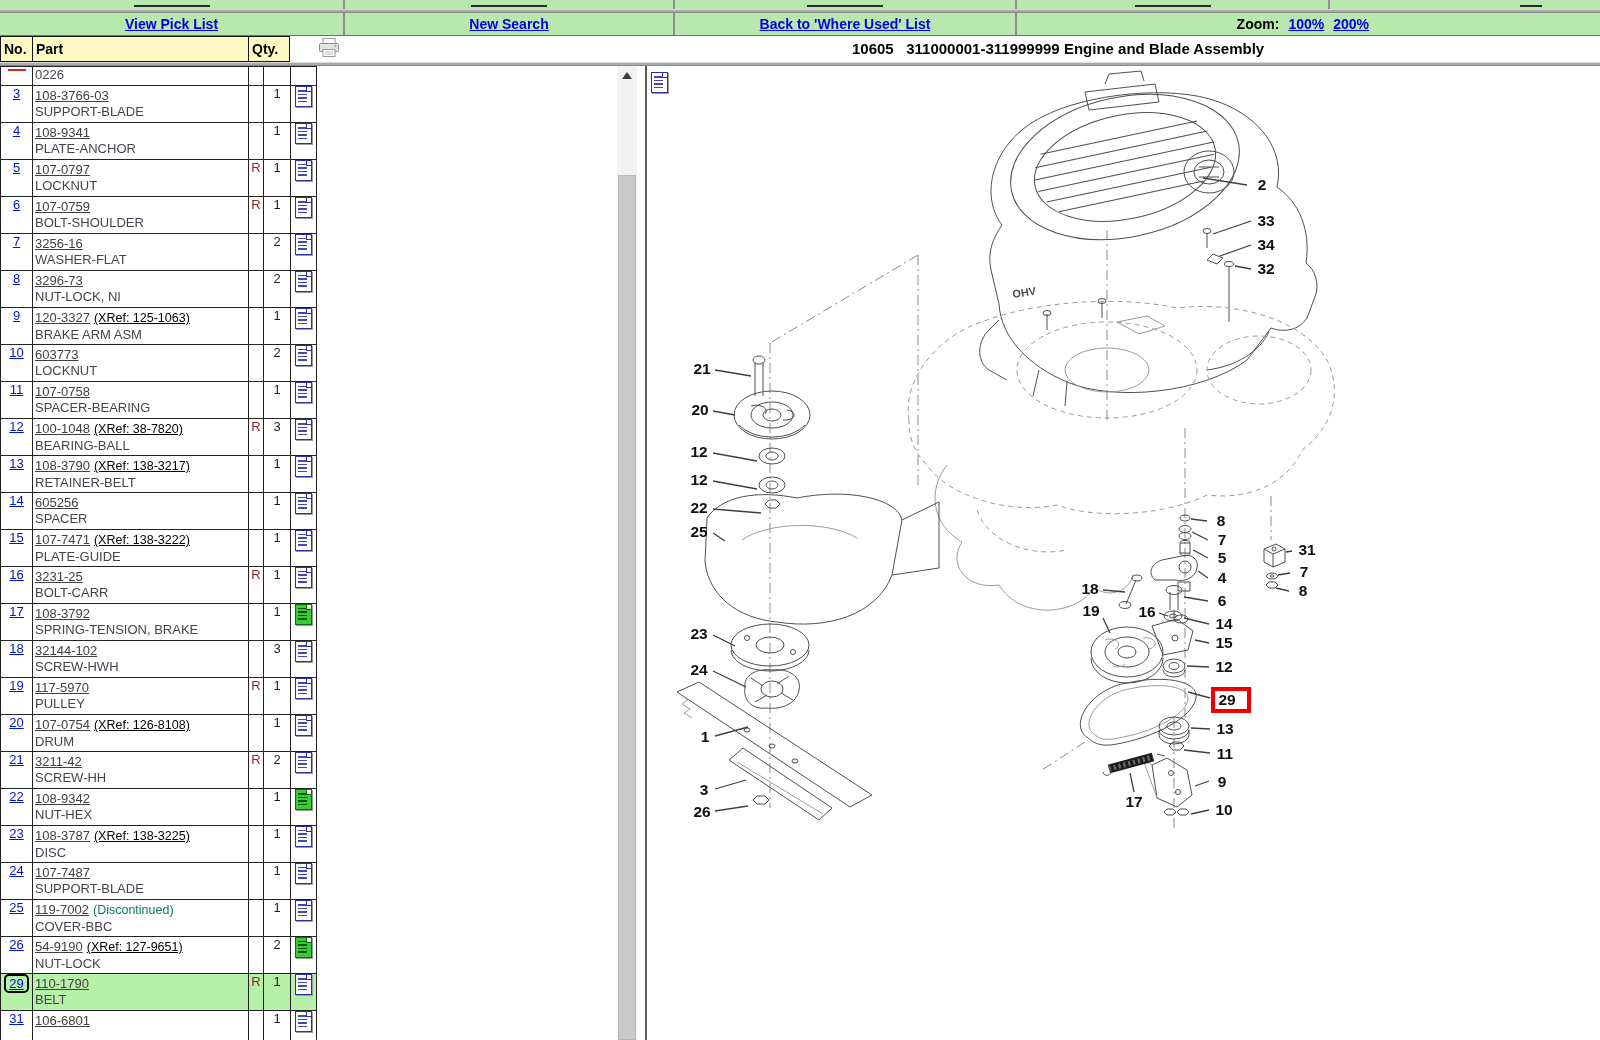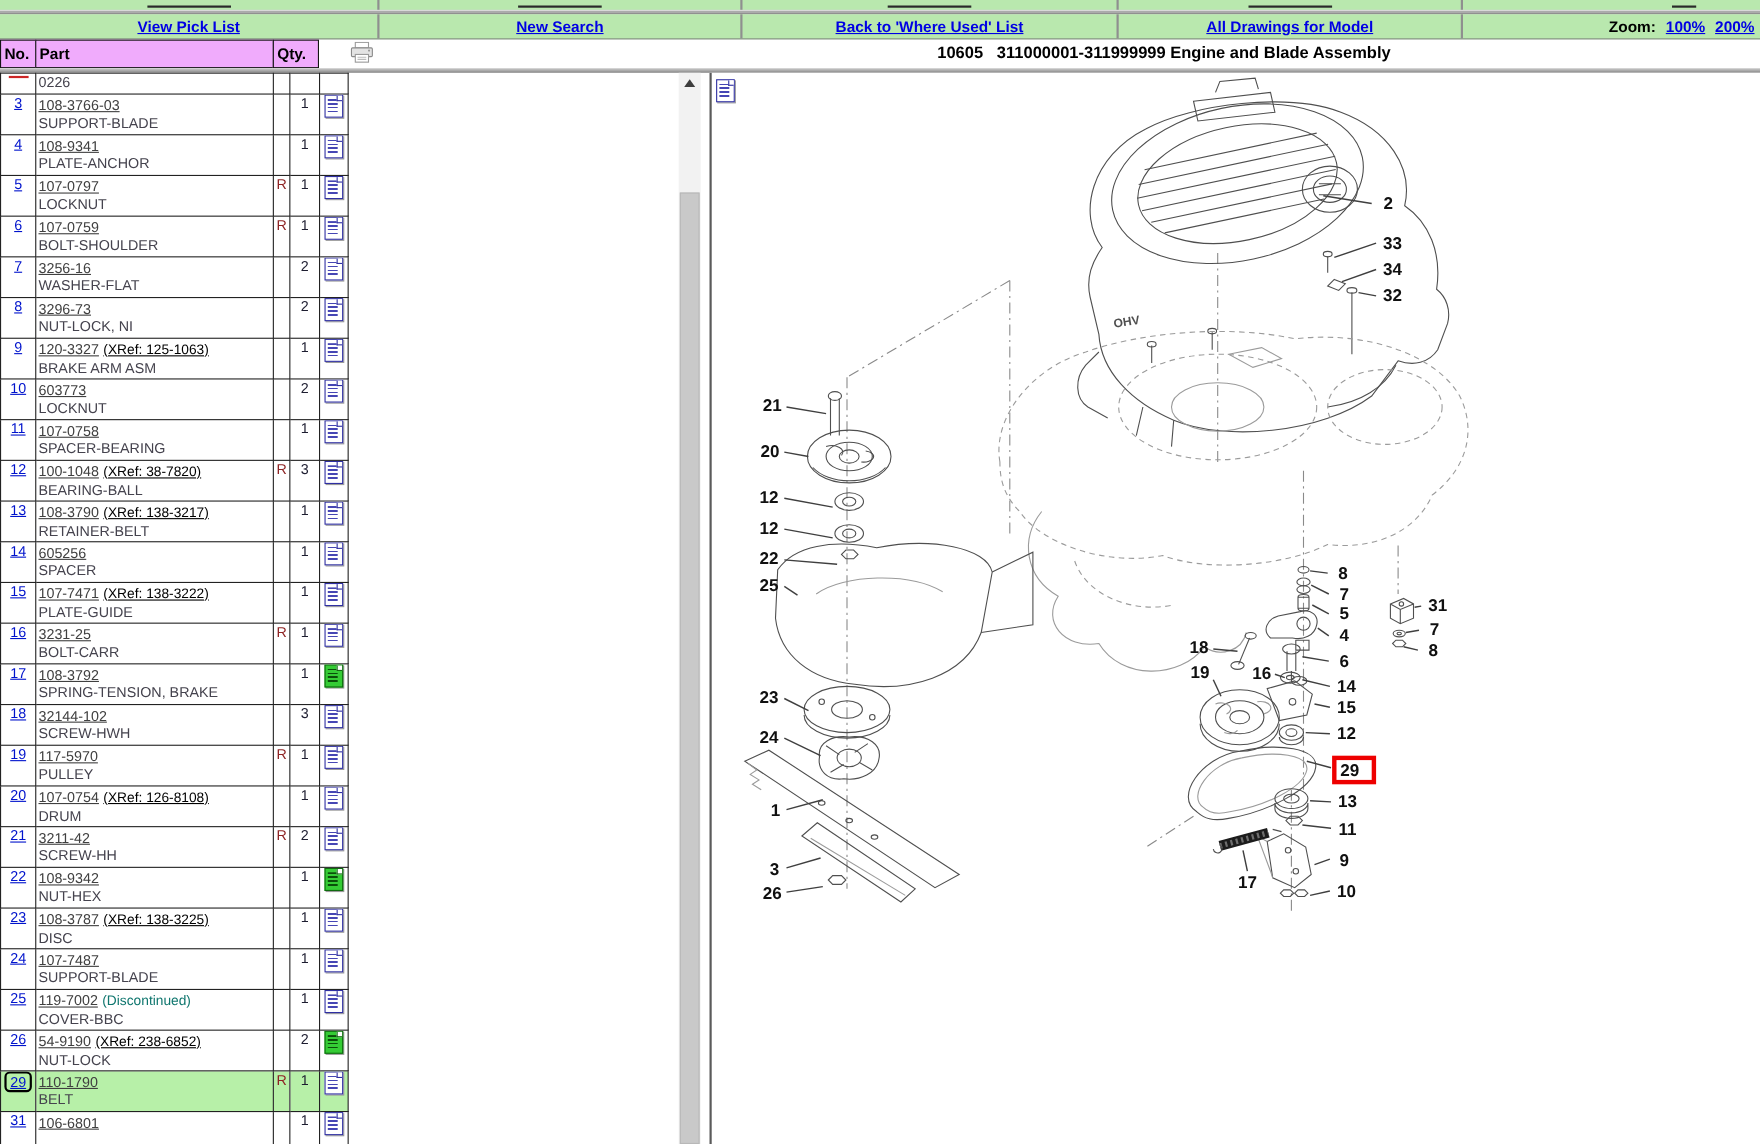--- a/index.html
+++ b/index.html
@@ -15,28 +15,28 @@
   .ts-cell:nth-child(5) .ts-frag{left:auto;right:58px;transform:none;width:22px;}
   .gray-bar{position:absolute;left:0;width:1600px;height:4px;background:#ababab;
             border-top:1px solid #d9d9d9;border-bottom:1px solid #898989;box-sizing:border-box;}
   #bar1{top:9px}#bar2{top:62px}
   
   .nav{position:absolute;top:13px;left:0;width:1600px;height:23px;background:#b9e8ae;display:flex;
        border-bottom:1px solid #6f6f6f;box-sizing:border-box;}
   .nav-cell{box-sizing:border-box;border-right:2px solid #8f8f8f;display:flex;align-items:center;justify-content:center;}
   .nav-cell:nth-child(1){width:345px}.nav-cell:nth-child(2){width:330px}
   .nav-cell:nth-child(3){width:342px}.nav-cell:nth-child(4){width:313px}
-  .nav-zoom{width:270px;border-right:none;justify-content:flex-end;padding-right:5px;}
+  .nav-zoom{width:270px;border-right:none;justify-content:flex-end;padding-right:5px;margin-left:44px;}
   .nav a{color:#0000e4;font-weight:bold;font-size:14px;text-decoration:underline;cursor:pointer;white-space:pre;}
   .zoom-label{font-weight:bold;font-size:14px;}
   .nav-zoom a{margin-left:9px;}
   
   .header-row{position:absolute;top:36px;left:0;width:1600px;height:26px;background:#fff;}
   .hdr-cells{display:flex;height:26px;}
-  .hdr-cell{box-sizing:border-box;background:#f0abfc;border:1px solid #151515;margin-right:-1px;
+  .hdr-cell{box-sizing:border-box;background:#fef9c3;border:1px solid #151515;margin-right:-1px;
             font-weight:bold;font-size:14px;display:flex;align-items:center;padding-left:3px;}
   .hdr-no{width:33px}.hdr-part{width:217px}.hdr-qty{width:42px}
   .printer{position:absolute;left:318px;top:2px;cursor:pointer;}
   .title{position:absolute;left:852px;top:4px;font-weight:bold;font-size:15px;white-space:pre;}
   
   .content{position:absolute;top:66px;left:0;width:1600px;height:974px;overflow:hidden;}
   table.parts{border-collapse:collapse;table-layout:fixed;width:316px;font-size:13px;}
   table.parts td{border:1px solid #222;padding:0 2px;vertical-align:top;overflow:hidden;white-space:nowrap;}
   tr.part-row{height:37px}
   tr.partial{height:19px}
@@ -112,23 +112,20 @@
   <nav class="nav">
     <div class="nav-cell">
     <a>View Pick List</a>
   </div>
       <div class="nav-cell">
     <a>New Search</a>
   </div>
       <div class="nav-cell">
     <a>Back to 'Where Used' List</a>
   </div>
-      <div class="nav-cell">
-    <a>All Drawings for Model</a>
-  </div>
       <div class="nav-cell nav-zoom" id="zoom-cell">
       <span class="zoom-label">Zoom:</span>
     <a>100%</a>
         <a>200%</a>
       </div>
   </nav>
 
   <div class="header-row">
     <div class="hdr-cells">
       <div class="hdr-cell hdr-no">No.</div>
@@ -488,21 +485,21 @@
     <td class="c-r"></td>
     <td class="c-qty">1</td>
     <td class="c-icon">
               <div class="doc-icon"></div>
             </td>
   </tr>
           <tr class="part-row">
     <td class="c-no"><a>26</a></td>
     <td>
       <div class="line1">
-        <a class="pnum">54-9190</a><a class="xref">(XRef: 238-6852)</a>
+        <a class="pnum">54-9190</a><a class="xref">(XRef: 127-9651)</a>
       </div>
       <div class="desc">NUT-LOCK</div>
     </td>
     <td class="c-r"></td>
     <td class="c-qty">2</td>
     <td class="c-icon">
               <div class="doc-icon green"></div>
             </td>
   </tr>
           <tr class="part-row hl">

